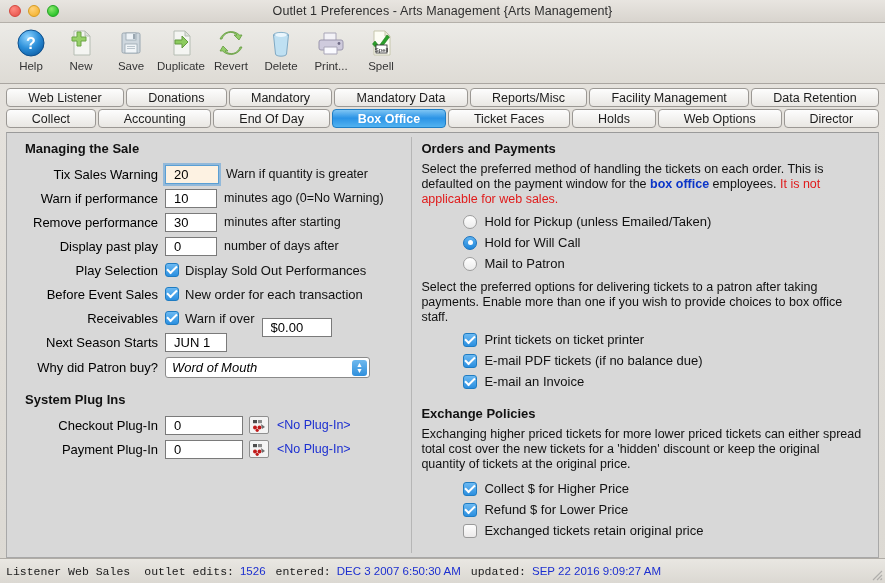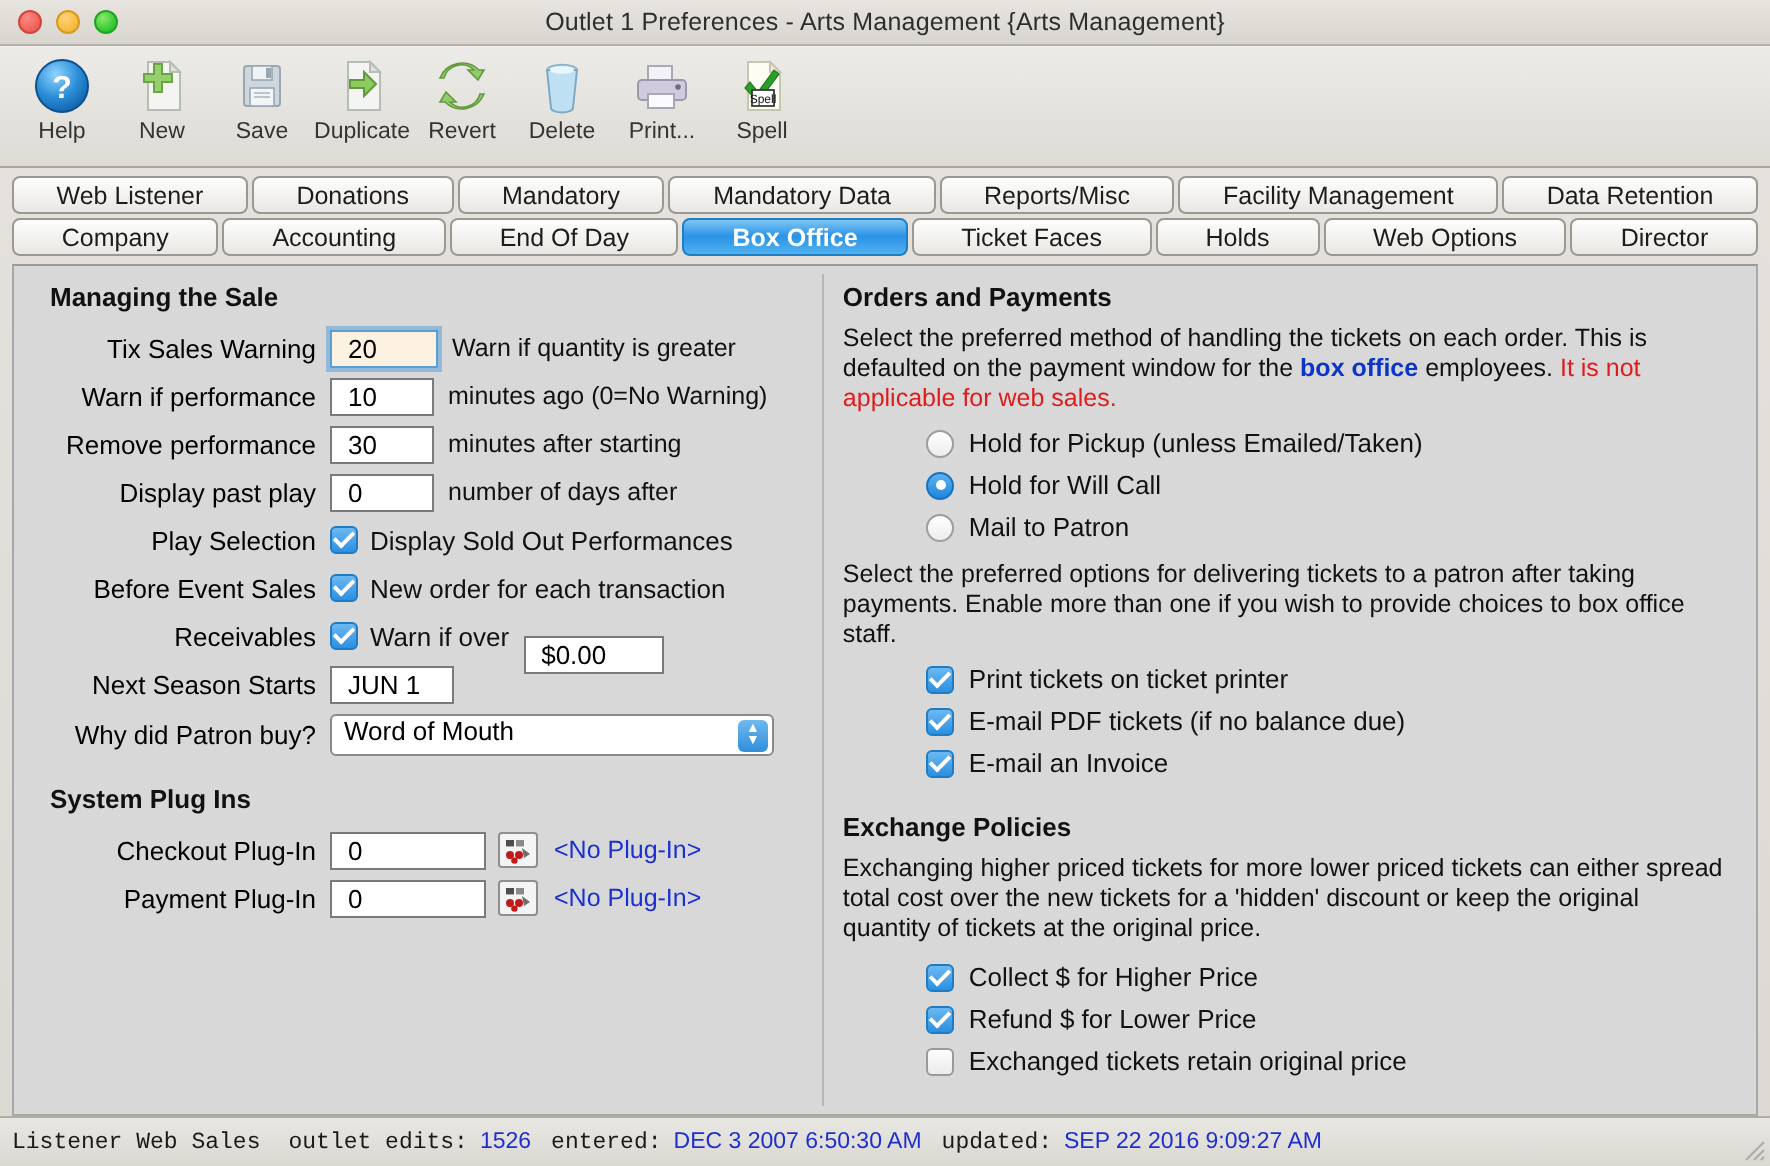--- a/index.html
+++ b/index.html
@@ -92,23 +92,23 @@
     background:#fdf2e2;border:1px solid #5a9fd4;
     box-shadow:0 0 0 2px rgba(90,160,220,.55);
   }
   .w-54{width:54px;}
   .w-38{width:52px;}
   .w-78{width:78px;}
   .w-62{width:62px;}
   .w-70{width:70px;margin-top:19px;}
 
   .popup{
-    position:relative;height:21px;width:222px;box-sizing:border-box;
+    position:relative;height:21px;width:205px;box-sizing:border-box;
     border:1px solid #8a8a8a;border-radius:3px;background:#fff;
-    display:flex;padding-left:6px;font-size:13px;
+    display:flex;align-items:center;padding-left:6px;font-size:13px;font-style:italic;
   }
   .popup .stepper{
     position:absolute;right:2px;top:2px;width:15px;height:16px;border-radius:3px;
     background:linear-gradient(to bottom,#6fb9ee,#2f8fdc);
     display:flex;flex-direction:column;align-items:center;justify-content:center;
     color:#fff;font-size:7px;line-height:6px;
   }
 
   .cbx{
     width:14px;height:14px;flex:0 0 14px;box-sizing:border-box;border-radius:3px;
@@ -278,21 +278,21 @@
     <div class="tabrow">
       <div class="tab">Web Listener</div>
       <div class="tab">Donations</div>
       <div class="tab">Mandatory</div>
       <div class="tab">Mandatory Data</div>
       <div class="tab">Reports/Misc</div>
       <div class="tab">Facility Management</div>
       <div class="tab">Data Retention</div>
     </div>
     <div class="tabrow">
-      <div class="tab">Company</div>
+      <div class="tab">Collect</div>
       <div class="tab">Accounting</div>
       <div class="tab">End Of Day</div>
       <div class="tab active">Box Office</div>
       <div class="tab">Ticket Faces</div>
       <div class="tab">Holds</div>
       <div class="tab">Web Options</div>
       <div class="tab">Director</div>
     </div>
   </div>
 

